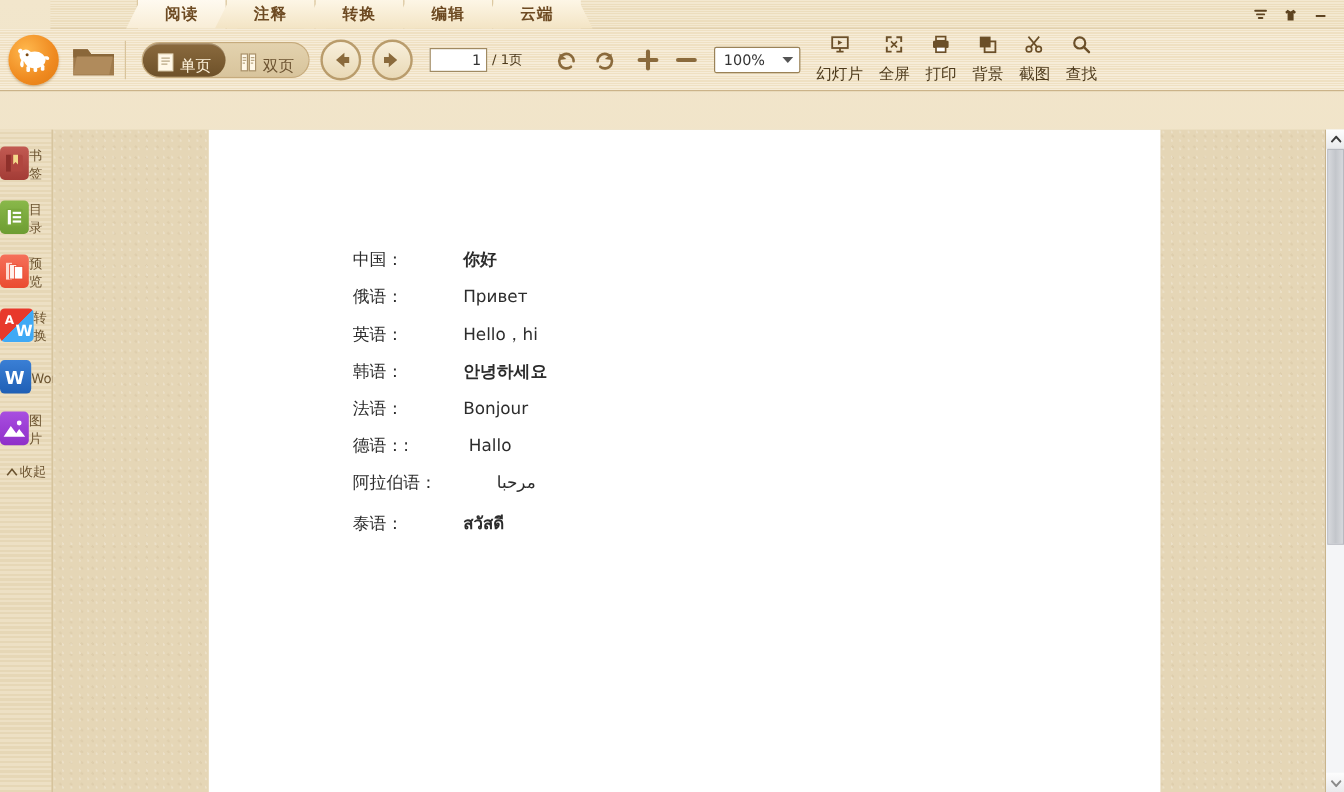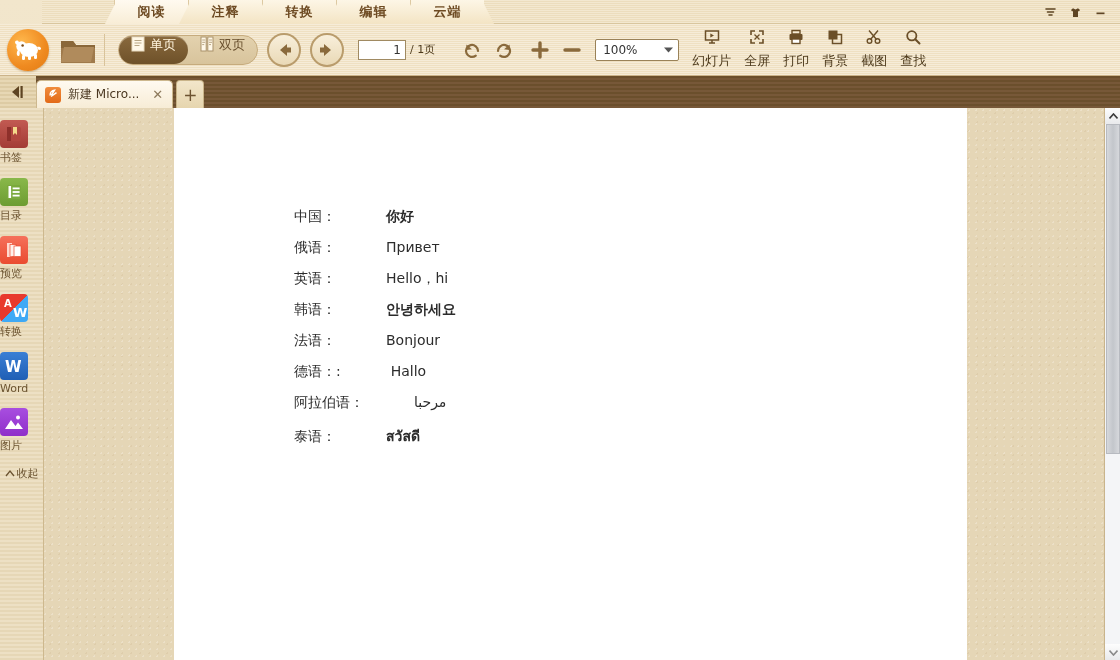--- a/index.html
+++ b/index.html
@@ -70,21 +70,21 @@
 
   .tbtn { display:flex; align-items:center; justify-content:center; cursor:pointer; }
   .folder { margin-left:10px; }
 
   .pill-group {
     display:flex; align-items:center; height:30px; border-radius:15px;
     background: linear-gradient(180deg,#e3d2ae 0%,#d8c49c 100%);
     border:1px solid #c6ab7d; margin-left:6px; padding:0;
   }
   .pill {
-    display:flex; align-items:flex-start; gap:5px; height:28px; padding:0 12px;
+    display:flex; align-items:flex-end; gap:5px; height:28px; padding:0 12px;
     border-radius:14px; font-size:13px; color:#6b5230; cursor:pointer; white-space:nowrap;
   }
   .pill.active {
     background: linear-gradient(180deg,#8a6a3e 0%,#6e5129 100%);
     color:#fff4dd;
     box-shadow: inset 0 1px 0 rgba(255,255,255,.25);
   }
 
   .navcircle {
     width:34px; height:34px; border-radius:50%;
@@ -98,21 +98,21 @@
   .pageinput {
     width:48px; height:20px; border:1px solid #9c8congo; border:1px solid #a08a62;
     background:#fff; text-align:right; padding:0 4px;
     font-size:12px; color:#333; font-family:"DejaVu Sans","Liberation Sans",sans-serif;
   }
   .pagetotal { font-size:11px; color:#4d3a1c; }
 
   .iconbtn { display:flex; align-items:center; justify-content:center; width:26px; height:26px;
              cursor:pointer; margin-left:6px; color:#6b4f28; }
   .zoomsel {
-    margin-left:10px; width:84px; height:22px; border:1px solid #9a8258; background:#fff;
+    margin-left:10px; width:72px; height:22px; border:1px solid #9a8258; background:#fff;
     display:flex; align-items:center; justify-content:space-between;
     padding:0 4px 0 7px; font-size:12px; color:#333; cursor:pointer; border-radius:2px;
   }
   .tool-text { display:flex; align-items:center; gap:4px; margin-left:13px; cursor:pointer;
                font-size:13px; color:#4d3a1c; white-space:nowrap;flex-direction:column; }
 
   
   .doctabbar {
     position:absolute; left:0; top:76px; width:1120px; height:32px;
     background: repeating-linear-gradient(180deg,#6b4f2c 0px,#6b4f2c 2px,#775838 2px,#775838 4px);
@@ -139,21 +139,21 @@
     color:#6d5331; font-size:17px; cursor:pointer;
   }
 
   
   .sidebar {
     position:absolute; left:0; top:108px; width:44px; height:552px;
     background: repeating-linear-gradient(180deg,#ede0c4 0px,#ede0c4 2px,#e6d7b6 2px,#e6d7b6 4px);
     border-right:1px solid #cdb88e;
     padding-top:12px;
   }
-  .sbitem { display:flex; flex-direction:column; margin-bottom:13px; cursor:pointer; }
+  .sbitem { display:flex; align-items:center; margin-bottom:13px; cursor:pointer; }
   .sbicon { width:28px; height:28px; border-radius:4px; display:flex; align-items:center; justify-content:center; }
   .sblabel { font-size:11px; color:#6b5330; margin-top:2px; }
   .sbcollapse { display:flex; align-items:center; justify-content:center; gap:2px;
                 font-size:11px; color:#6b5330; cursor:pointer; margin-top:2px; }
 
   
   .viewport {
     position:absolute; left:44px; top:108px; width:1060px; height:552px;
     background: #e5d6b6;
     background-image:
@@ -394,40 +394,20 @@
       <span>
         <svg width="16" height="16" viewBox="0 0 16 16">
             <circle cx="6.8" cy="6.8" r="4.6" fill="none" stroke="#6b4f28" stroke-width="1.8"></circle>
             <path d="M10.3 10.3 L14.5 14.5" stroke="#6b4f28" stroke-width="2" stroke-linecap="round"></path>
           </svg>
       </span>
       <span>查找</span>
     </div>
   </div>
 
-  <div class="doctabbar">
-    <div class="backbtn">
-      <svg width="18" height="14" viewBox="0 0 18 14">
-          <path d="M10 1 L3 7 L10 13 Z" fill="#5e4422"></path>
-          <rect x="11.5" y="1" width="2.2" height="12" fill="#5e4422"></rect>
-        </svg>
-    </div>
-    <div class="doctab">
-      <span class="ficon">
-        <svg width="11" height="11" viewBox="0 0 11 11">
-            <path d="M6.5 1.2 C4 1.5 2 3.4 2.2 5.8 L4 5.2 Z M3 7.5 L8.5 3.6" stroke="#fff" stroke-width="1.5" fill="none"></path>
-          </svg>
-      </span>
-      <span>新建 Micro...</span>
-      <span class="closex">✕</span>
-    </div>
-    <div class="newtab">
-      <span>+</span>
-    </div>
-  </div>
 
   <div class="sidebar">
 
     <div class="sbitem">
       <span class="sbicon" style="background:linear-gradient(180deg,#c25a52,#a33c36)">
         <svg width="20" height="20" viewBox="0 0 20 20">
             <rect x="3" y="3" width="14" height="14" rx="1.5" fill="#b0463f"></rect>
             <rect x="3" y="3" width="4" height="14" fill="#8e302b"></rect>
             <path d="M9 3 h4 v8 l-2-2 -2 2 Z" fill="#f4d98a"></path>
           </svg>

